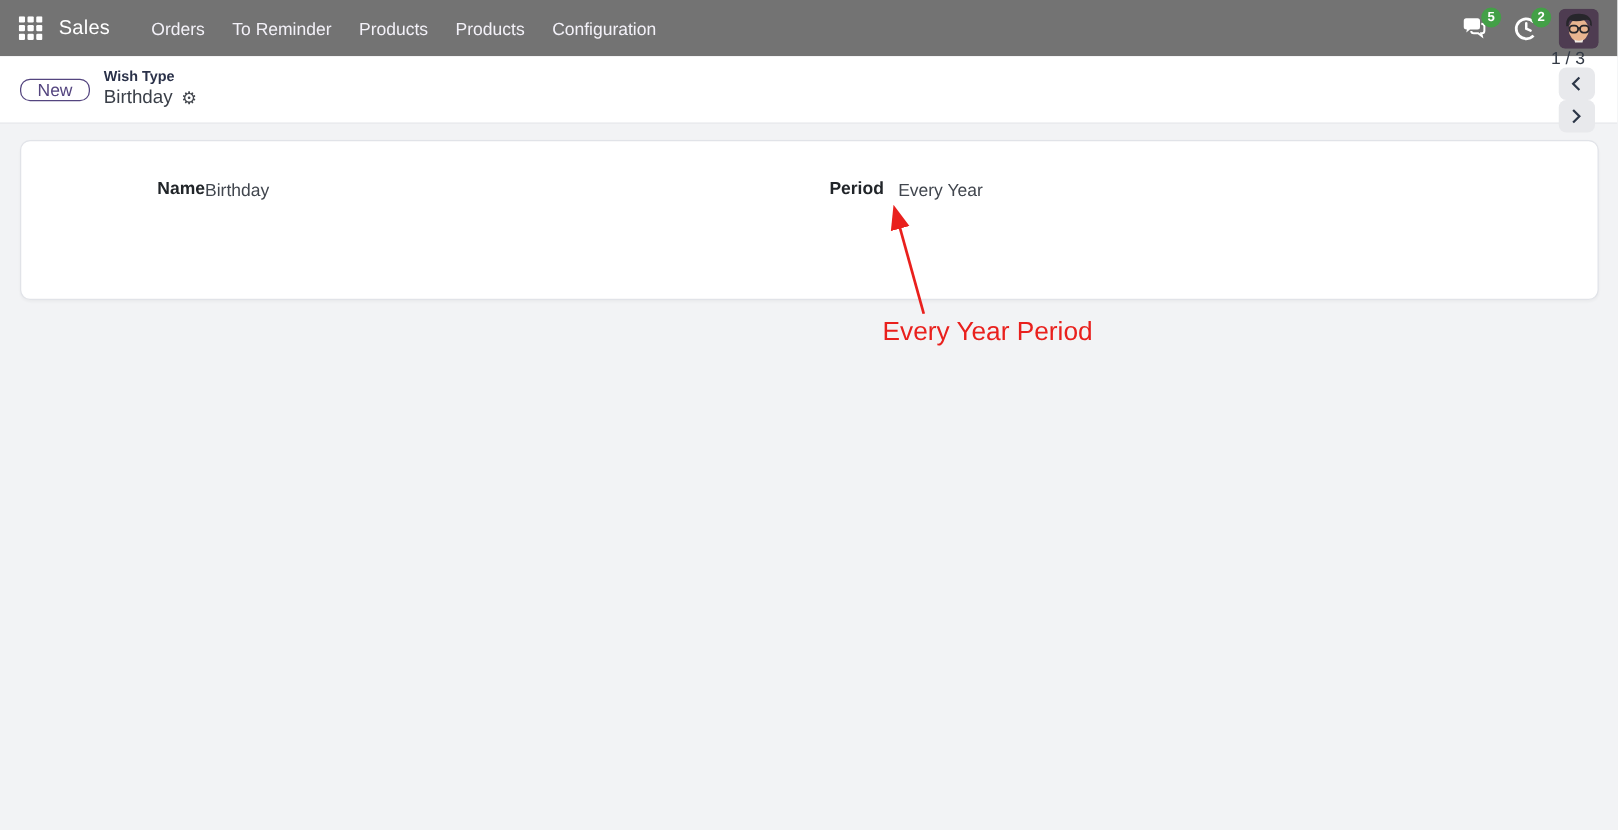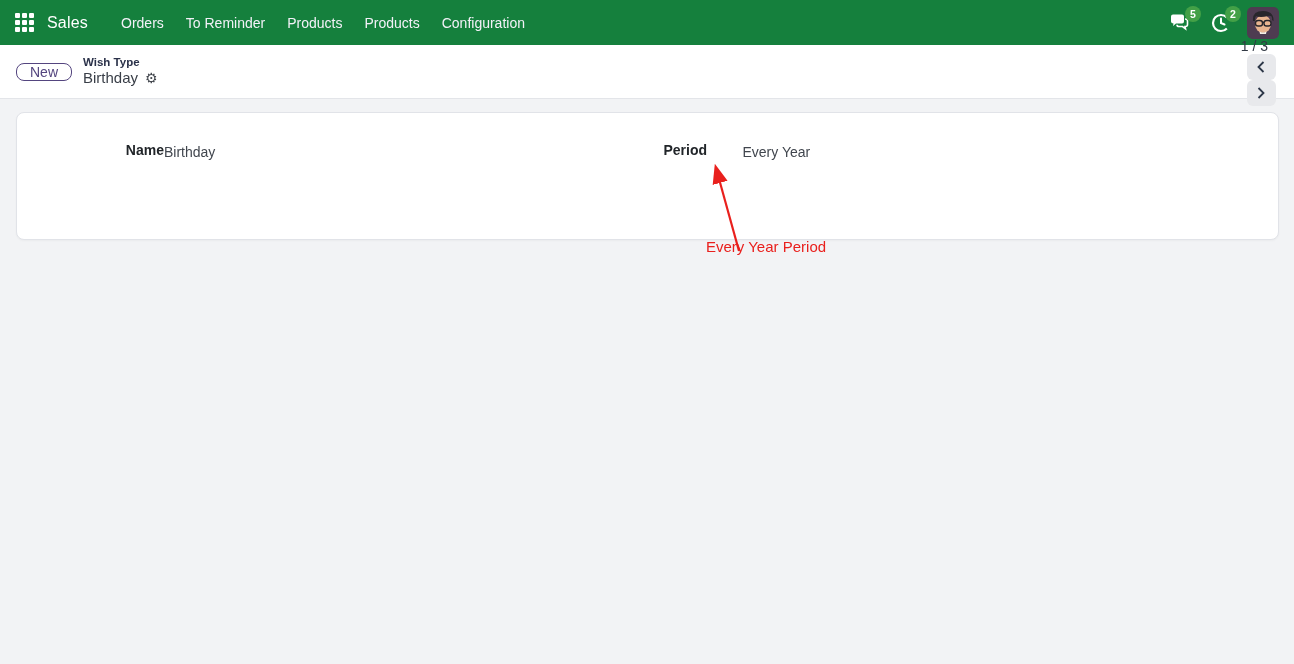--- a/index.html
+++ b/index.html
@@ -7,21 +7,21 @@
   body {
     font-family: "Liberation Sans", sans-serif;
     background: #f2f3f5;
     overflow: hidden;
     position: relative;
   }
 
   
   .navbar {
     height: 45px;
-    background: #15803d;
+    background: #737373;
     display: flex;
     align-items: center;
     padding: 0 15px;
     color: #fff;
   }
   .nav-left { display: flex; align-items: center; }
   .grid-icon { width: 19px; height: 19px; margin-right: 13px; cursor: pointer; display: block; }
   .app-name { font-size: 16px; font-weight: 500; margin-right: 22px; cursor: pointer; letter-spacing: 0.2px; }
   .menu-item { font-size: 14px; padding: 6px 11px; cursor: pointer; color: #f3f1f8; border-radius: 4px; }
   .nav-right { margin-left: auto; display: flex; align-items: center; gap: 12px; }
@@ -81,29 +81,29 @@
     background: #fff;
     border: 1px solid #e1e3e8;
     border-radius: 8px;
     box-shadow: 0 1px 2px rgba(40,40,60,0.04);
   }
   .form { display: flex; padding: 29px 25px 0 25px; }
   .form-col { width: 50%; }
   .field-row { display: flex; margin-bottom: 22px; }
   .field-label { font-weight: 700; font-size: 14px; color: #212529; flex-shrink: 0; }
   .w-left { width: 122px; text-align: right; }
-  .w-right { width: 79px; }
+  .w-right { width: 55px; }
   .col-right { padding-left: 16px; }
   .field-value { font-size: 14px; color: #41464e; padding-top: 2px; cursor: text; }
 
   
   .annotation-layer { position: absolute; left: 0; top: 0; width: 1294px; height: 664px; pointer-events: none; }
   .annotation-text {
-    position: absolute; left: 706px; top: 238px;
-    color: #e9201d; font-size: 15px;
+    position: absolute; left: 706px; top: 254px;
+    color: #e9201d; font-size: 21px;
     white-space: nowrap;
     text-align: right;
   }
 </style>
 </head>
 <body>
 
 <div class="navbar">
   <div class="nav-left">
     <svg class="grid-icon" viewBox="0 0 19 19">

